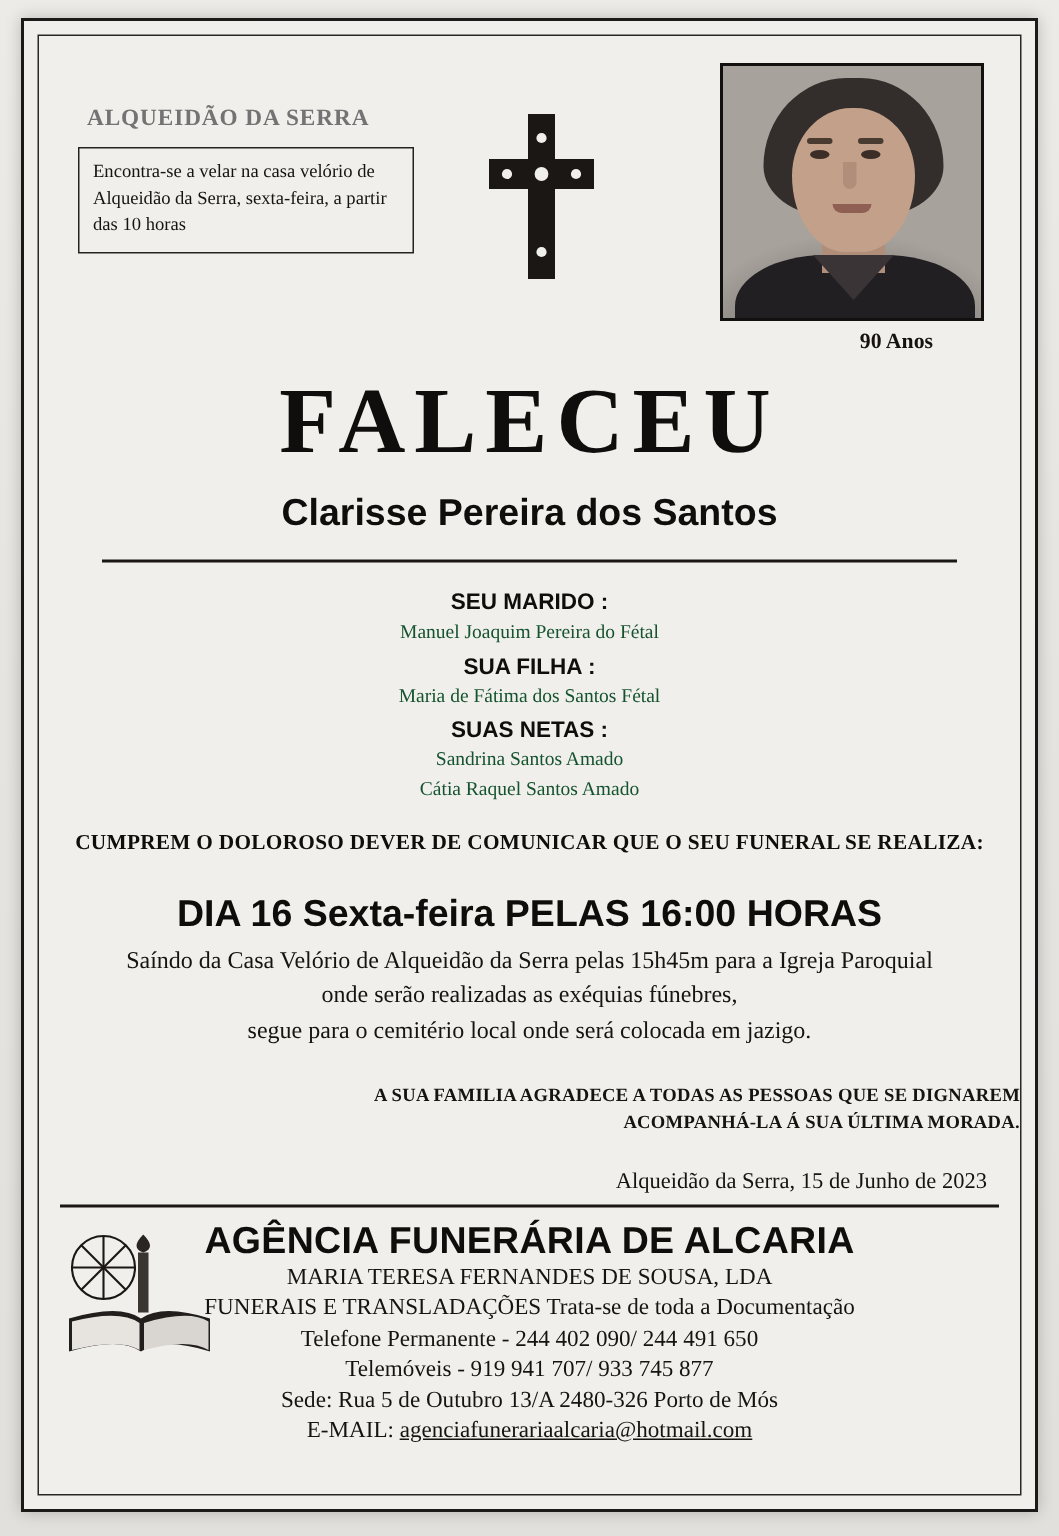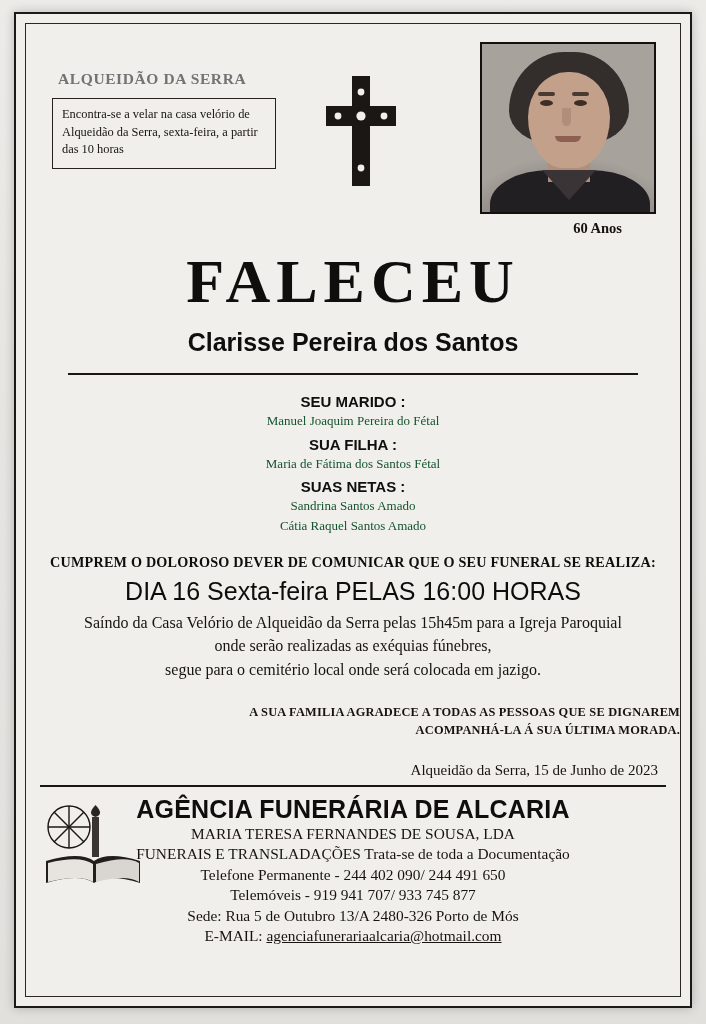--- a/index.html
+++ b/index.html
@@ -238,23 +238,23 @@
     font-family: "Liberation Serif", serif;
     font-weight: bold;
     font-size: 14.2px;
     margin-top: 20px;
     color: #100e0c;
     letter-spacing: 0.2px;
   }
   .when {
     text-align: center;
     font-family: "Liberation Sans", sans-serif;
-    font-weight: normal;
+    font-weight: bold;
     font-size: 25px;
-    margin-top: 6px;
+    margin-top: 24px;
     color: #0f0d0b;
   }
   .route {
     text-align: center;
     font-size: 16px;
     line-height: 1.45;
     margin-top: 5px;
     color: #17140f;
   }
   .thanks {
@@ -344,21 +344,21 @@
           <div class="ph-hair"></div>
           <div class="ph-face"></div>
           <div class="ph-brow l"></div>
           <div class="ph-brow r"></div>
           <div class="ph-eye l"></div>
           <div class="ph-eye r"></div>
           <div class="ph-nose"></div>
           <div class="ph-mouth"></div>
         </div>
 
-        <div class="age">60 Anos</div>
+        <div class="age">90 Anos</div>
       </div>
 
       <div class="headline">FALECEU</div>
       <div class="deceased-name">Clarisse Pereira dos Santos</div>
 
       <div class="rule"></div>
 
       <div class="family">
         <div class="fam-role">SEU MARIDO :</div>
         <div class="fam-name">Manuel Joaquim Pereira do Fétal</div>

